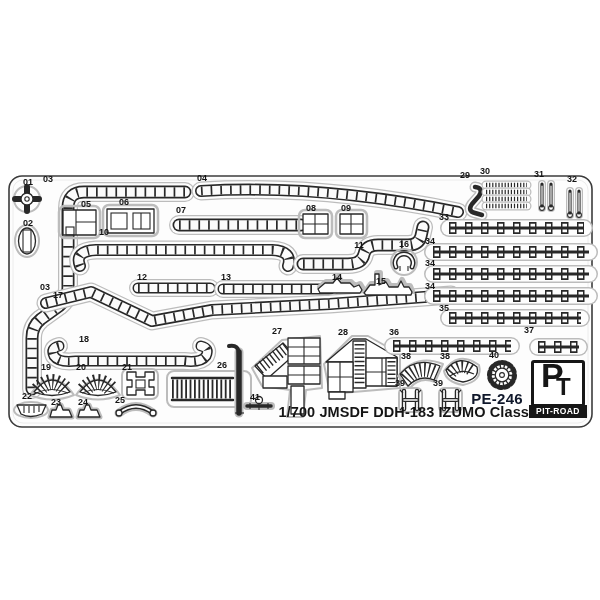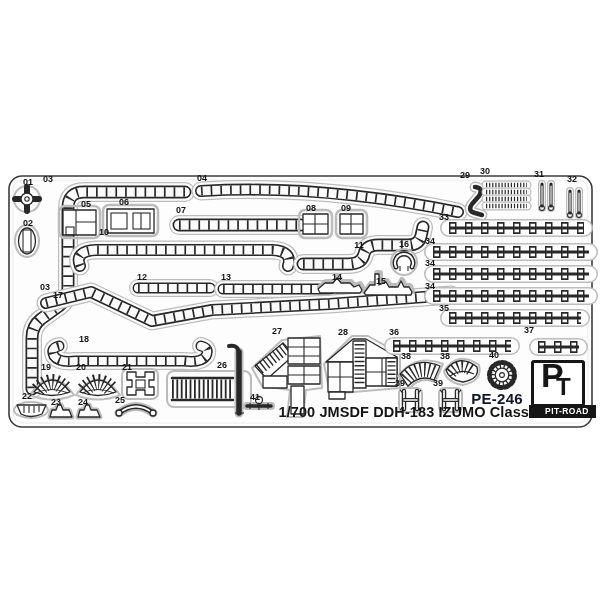--- a/index.html
+++ b/index.html
@@ -22,21 +22,21 @@
   .plabel{font:bold 9px "Liberation Sans",sans-serif;fill:#141414;text-anchor:middle;}
   
   .code{position:absolute;top:390px;right:77px;font-weight:bold;font-size:15px;color:#0f172a;letter-spacing:.3px;}
   .title{position:absolute;top:404px;right:71px;font-weight:bold;font-size:14.5px;color:#141414;letter-spacing:.1px;}
   
   .logo{position:absolute;left:529px;top:360px;width:58px;height:58px;}
   .logo-box{position:absolute;left:2px;top:0;width:48px;height:41px;border:3.5px solid #161616;border-radius:3px;background:#fff;}
   .logo-p{position:absolute;left:7px;top:-5px;font-weight:bold;font-size:34px;color:#161616;line-height:1;}
   .logo-t{position:absolute;left:22px;top:12px;font-weight:bold;font-size:24px;color:#161616;line-height:1;}
   .logo-band{position:absolute;left:0;top:45px;width:58px;height:13px;background:#161616;color:#fff;
-             font-weight:bold;font-size:8.5px;text-align:center;line-height:13px;letter-spacing:.4px;padding-left:9px;}
+             font-weight:bold;font-size:8.5px;text-align:center;line-height:13px;letter-spacing:.4px;}
 </style>
 </head>
 <body>
 
 <div class="stage">
 
 <svg width="600" height="600" viewBox="0 0 600 600">
   <defs>
     <path id="p03" d="M185,192 L84,192 Q68,192 68,208 L68,288 Q68,299 59,306 L41,319 Q32,326 32,338 L32,389"></path>
     <path id="p04" d="M201,191 Q320,184 458,212"></path>

